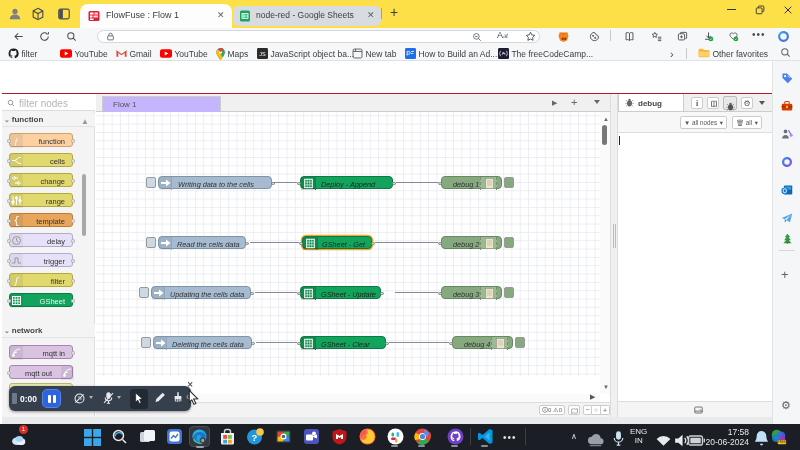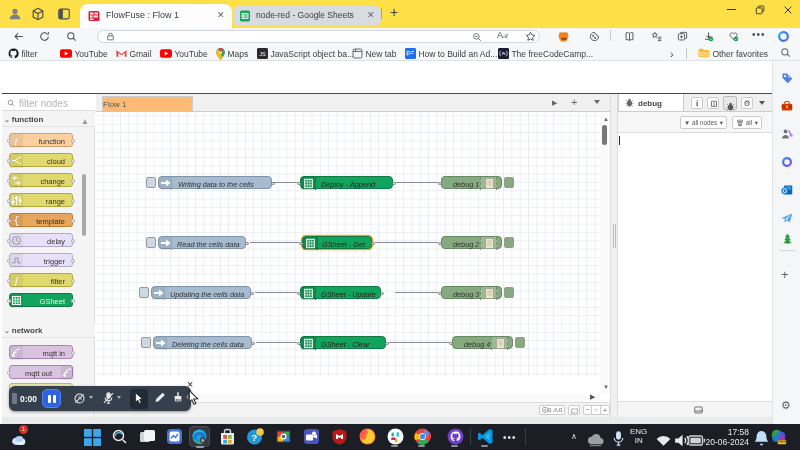--- a/index.html
+++ b/index.html
@@ -31,21 +31,21 @@
 #pal-search { position:absolute; left:0; top:0; width:93px; height:17px; background:#fff; border-bottom:1px solid #ddd; }
 .pal-cat { position:absolute; left:0; width:93px; height:14px; background:#f4f4f4; border-bottom:1px solid #e3e3e3; font-size:8px; font-weight:bold; color:#444; line-height:14px; }
 .pnode { position:absolute; left:7px; width:64px; height:14px; border-radius:3px; font-size:7.5px; color:#333; }
 .pnode .lbl { position:absolute; right:7px; top:3px; }
 .pport { position:absolute; width:4px; height:4px; background:#ddd; border:1px solid #b0b0b0; border-radius:1.5px; top:4.5px; }
 .picon { position:absolute; top:0; width:13px; height:14px; background:rgba(0,0,0,0.06); }
 
 
 #canvas { position:absolute; left:94px; top:33px; width:514px; height:330px; background:#fff; }
 #flowtabs { position:absolute; left:0; top:0; width:514px; height:18px; background:#f0f0f0; border-bottom:1px solid #ccc; }
-#flowtab1 { position:absolute; left:6px; top:2px; width:91px; height:16px; background:#fdba74; border:1px solid #ccc; border-bottom:none; font-size:8px; color:#555; line-height:15px; }
+#flowtab1 { position:absolute; left:6px; top:2px; width:119px; height:16px; background:#c4b5fd; border:1px solid #ccc; border-bottom:none; font-size:8px; color:#555; line-height:15px; padding-left:10px; }
 #grid { position:absolute; left:0; top:18px; width:504px; height:264px;
   background-image:linear-gradient(to right,#eaedf2 1px,transparent 1px),linear-gradient(to bottom,#eaedf2 1px,transparent 1px);
   background-size:8.34px 8.34px; background-position:-1px -5px; background-color:#fff; }
 .node { position:absolute; height:13px; border-radius:4px; font-size:7.3px; font-style:italic; color:#333; }
 .node .nlbl { position:absolute; top:3px; white-space:nowrap; }
 .nport { position:absolute; width:4px; height:3px; background:#d4d4d4; border:1px solid #808080; border-radius:1.5px; top:4.5px; }
 .inject { background:#a6bbcf; border:1px solid #7f94a7; }
 .gsheet { background:#12a45c; border:1px solid #0c7a43; }
 .debugn { background:#87a980; border:1px solid #668a60; }
 .nbtn { position:absolute; width:10px; height:11px; border:1px solid #999; border-radius:2px; top:0px; }
@@ -288,21 +288,21 @@
               <text x="6" y="10" font-size="9" font-style="italic" fill="#fff" text-anchor="middle" font-family="Liberation Serif">f</text>
             </svg></div>
           <div class="lbl">function</div>
           <div class="pport" style="left:-3px"></div>
           <div class="pport" style="right:-3px"></div>
         </div>
       <div class="pnode" style="top:59px;background:#e2d96e;border:1px solid #b3a93c">
           <div class="picon"><svg width="13" height="13" viewBox="0 0 13 13" stroke="#fff" fill="none">
               <path d="M2 6.5h3m0 0L9 3.5m-4 3L9 9.5M9 3.5h2M9 9.5h2"></path>
             </svg></div>
-          <div class="lbl">cloud</div>
+          <div class="lbl">cells</div>
           <div class="pport" style="left:-3px"></div>
           <div class="pport" style="right:-3px"></div>
         </div>
       <div class="pnode" style="top:79px;background:#e2d96e;border:1px solid #b3a93c">
           <div class="picon"><svg width="13" height="13" viewBox="0 0 13 13" stroke="#fff" fill="none">
               <path d="M2 4h6M6 4l-2-2M6 4L4 6M11 9H5M7 9l2-2M7 9l2 2"></path>
             </svg></div>
           <div class="lbl">change</div>
           <div class="pport" style="left:-3px"></div>
           <div class="pport" style="right:-3px"></div>

